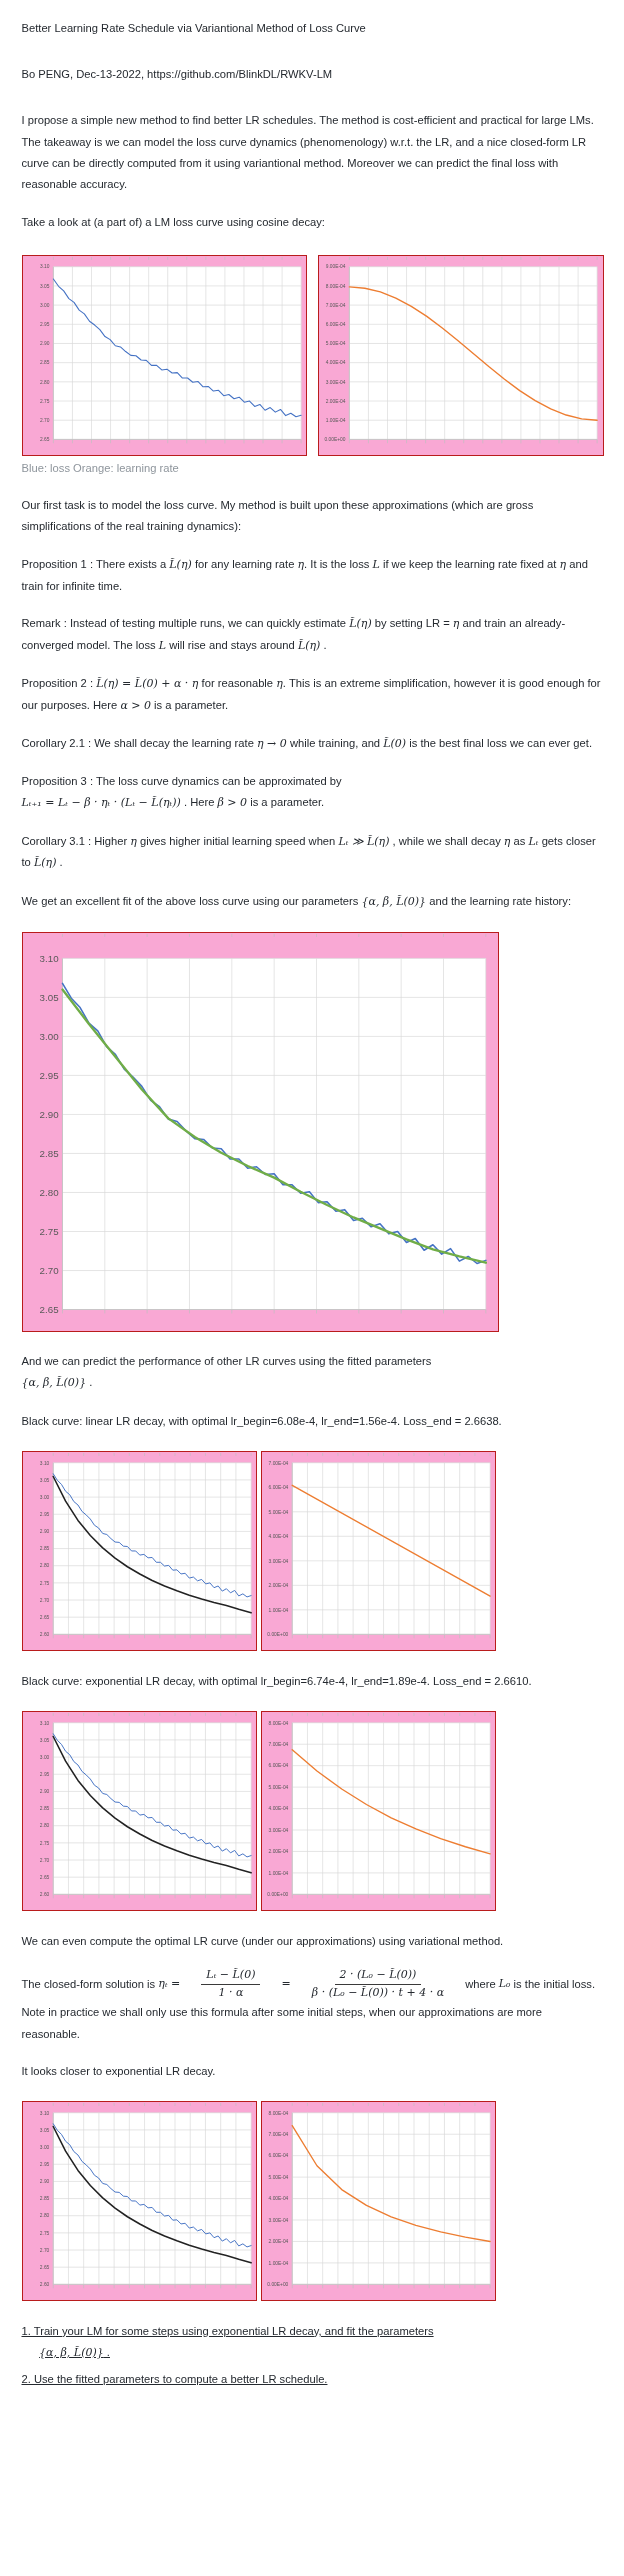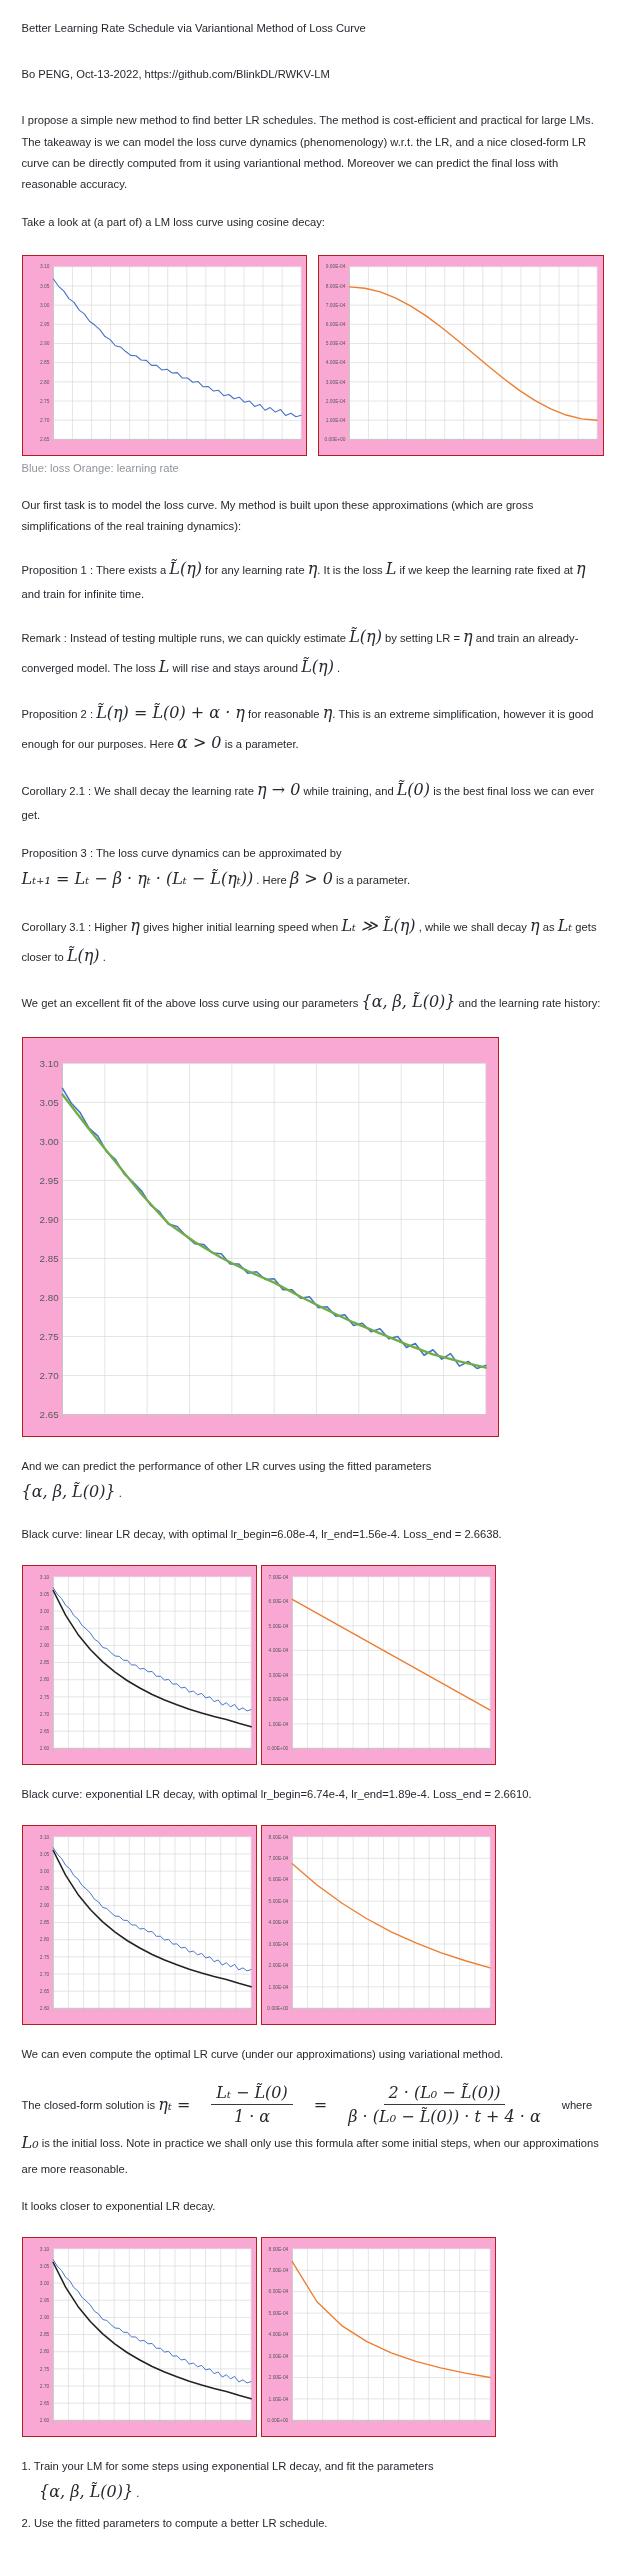--- a/index.html
+++ b/index.html
@@ -3,45 +3,45 @@
 <meta charset="utf-8">
 <style>
   html,body{margin:0;padding:0;background:#ffffff;}
   body{width:625px;font-family:"Liberation Sans","DejaVu Sans",sans-serif;color:#24292f;}
   .doc{padding:9.8px 21.5px 29px 21.5px;}
   .para{font-size:11.2px;line-height:1.88;margin:16.6px 0;}
   .title{margin:7.8px 0 0 0;}
   .byline{margin:25.4px 0 0 0;}
   .intro{margin:25.4px 0 17.6px 0;}
   .seg-t{font-family:"Liberation Sans","DejaVu Sans",sans-serif;}
-  .seg-m{font-family:"DejaVu Serif","Liberation Serif",serif;font-style:italic;font-size:16px;white-space:nowrap;}
+  .seg-m{font-family:"DejaVu Serif","Liberation Serif",serif;font-style:italic;font-size:11px;white-space:nowrap;}
   .indent{margin-left:17.6px;}
   .caption{color:#8e959c;text-align:left;font-size:11.2px;margin:5.9px 0 21.5px 0;}
   .pair1{display:flex;gap:11.7px;margin:21.5px 0 2px 0;}
   .pair2{display:flex;gap:4.9px;margin:19.5px 0;}
   .chart{border:1px solid #b91c1c;background:#f9a8d4;box-sizing:border-box;}
   .chart-sm1{width:289px;height:201px;}
   .chart-sm2{width:235px;height:200px;}
   .chart-big{width:477px;height:400px;margin:19.5px 0;}
   .frac{display:inline-flex;flex-direction:column;align-items:center;vertical-align:middle;margin:0 18px;line-height:1.35;}
   .frac .num{padding:0 4.9px 1px 4.9px;border-bottom:1px solid #3a3a3a;}
   .frac .den{padding-top:1px;}
   .formula-line{display:block;}
   .formula-line > span{vertical-align:middle;}
   .conclusion{margin:25.4px 0 9.8px 0;}
-  .list-item{margin:5.9px 0;}
+  .list-item{margin:5.9px 0;text-decoration:underline;}
 </style>
 </head>
 <body>
 
 <div class="doc">
 
   <p class="para title">Better Learning Rate Schedule via Variantional Method of Loss Curve</p>
 
-  <p class="para byline">Bo PENG, Oct-13-2022, https://github.com/BlinkDL/RWKV-LM</p>
+  <p class="para byline">Bo PENG, Dec-13-2022, https://github.com/BlinkDL/RWKV-LM</p>
 
   <p class="para intro">I propose a simple new method to find better LR schedules. The method is cost-efficient and practical for large LMs. The takeaway is we can model the loss curve dynamics (phenomenology) w.r.t. the LR, and a nice closed-form LR curve can be directly computed from it using variantional method. Moreover we can predict the final loss with reasonable accuracy.</p>
 
   <p class="para">Take a look at (a part of) a LM loss curve using cosine decay:</p>
 
   <div class="pair1">
     <div class="chart chart-sm1"><svg viewBox="0 0 290 204" width="100%" height="100%">
           <rect x="31" y="11" width="254" height="177" fill="#ffffff" stroke="none"></rect>
           <line x1="31" y1="11" x2="31" y2="188" stroke="#D9D9D9" stroke-width="0.7"></line>
           <line x1="31" y1="1" x2="31" y2="4" stroke="#BFBFBF" stroke-width="0.7"></line>

